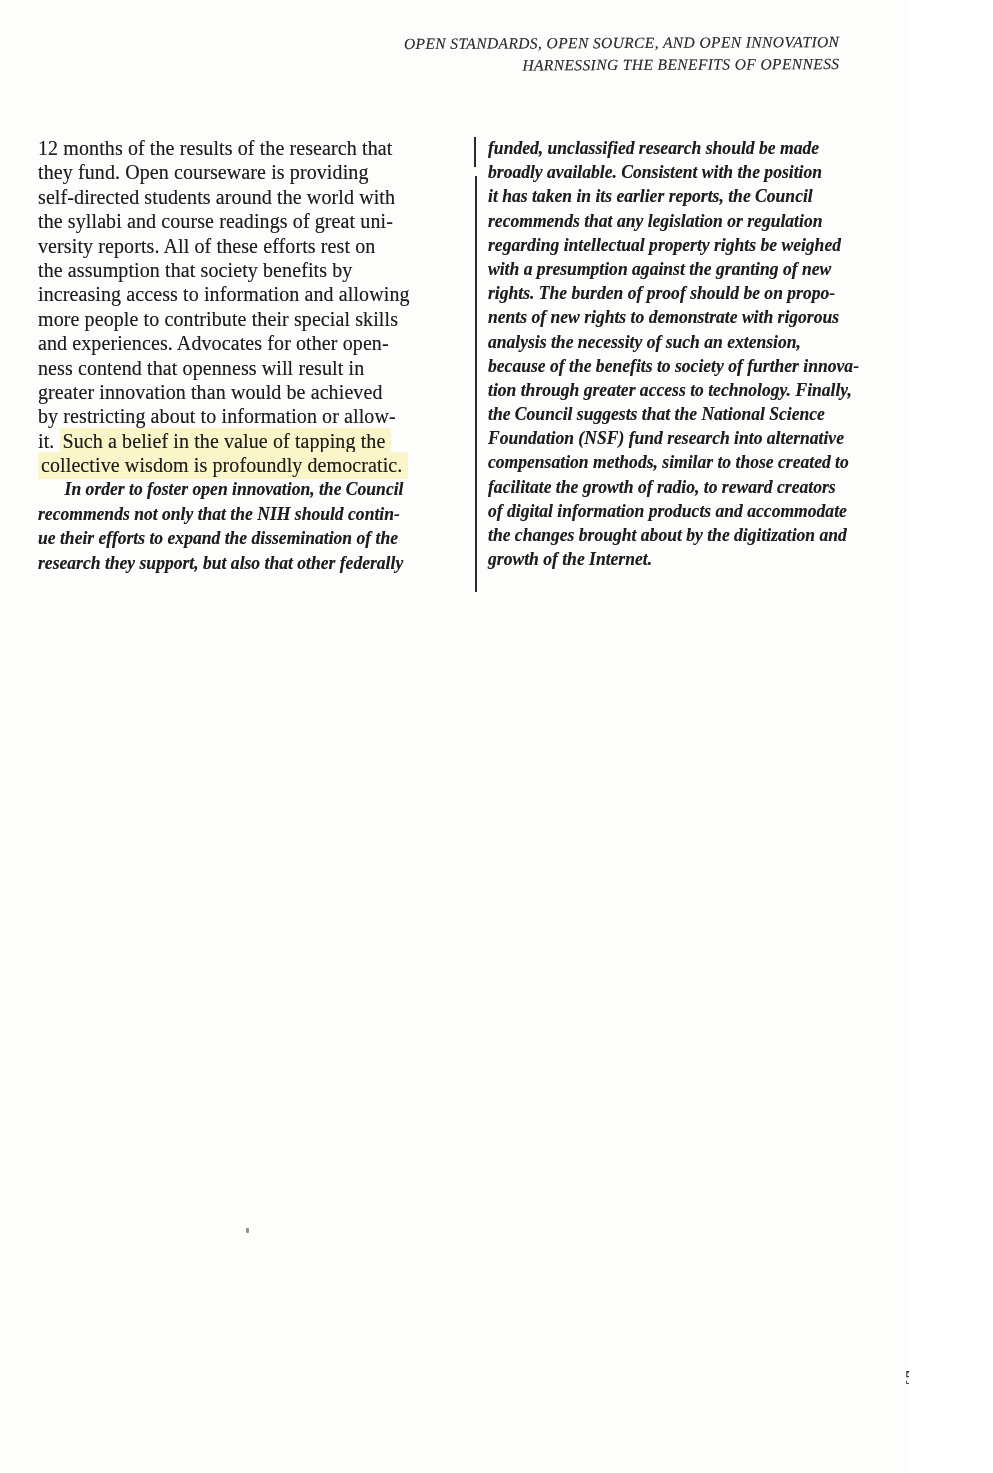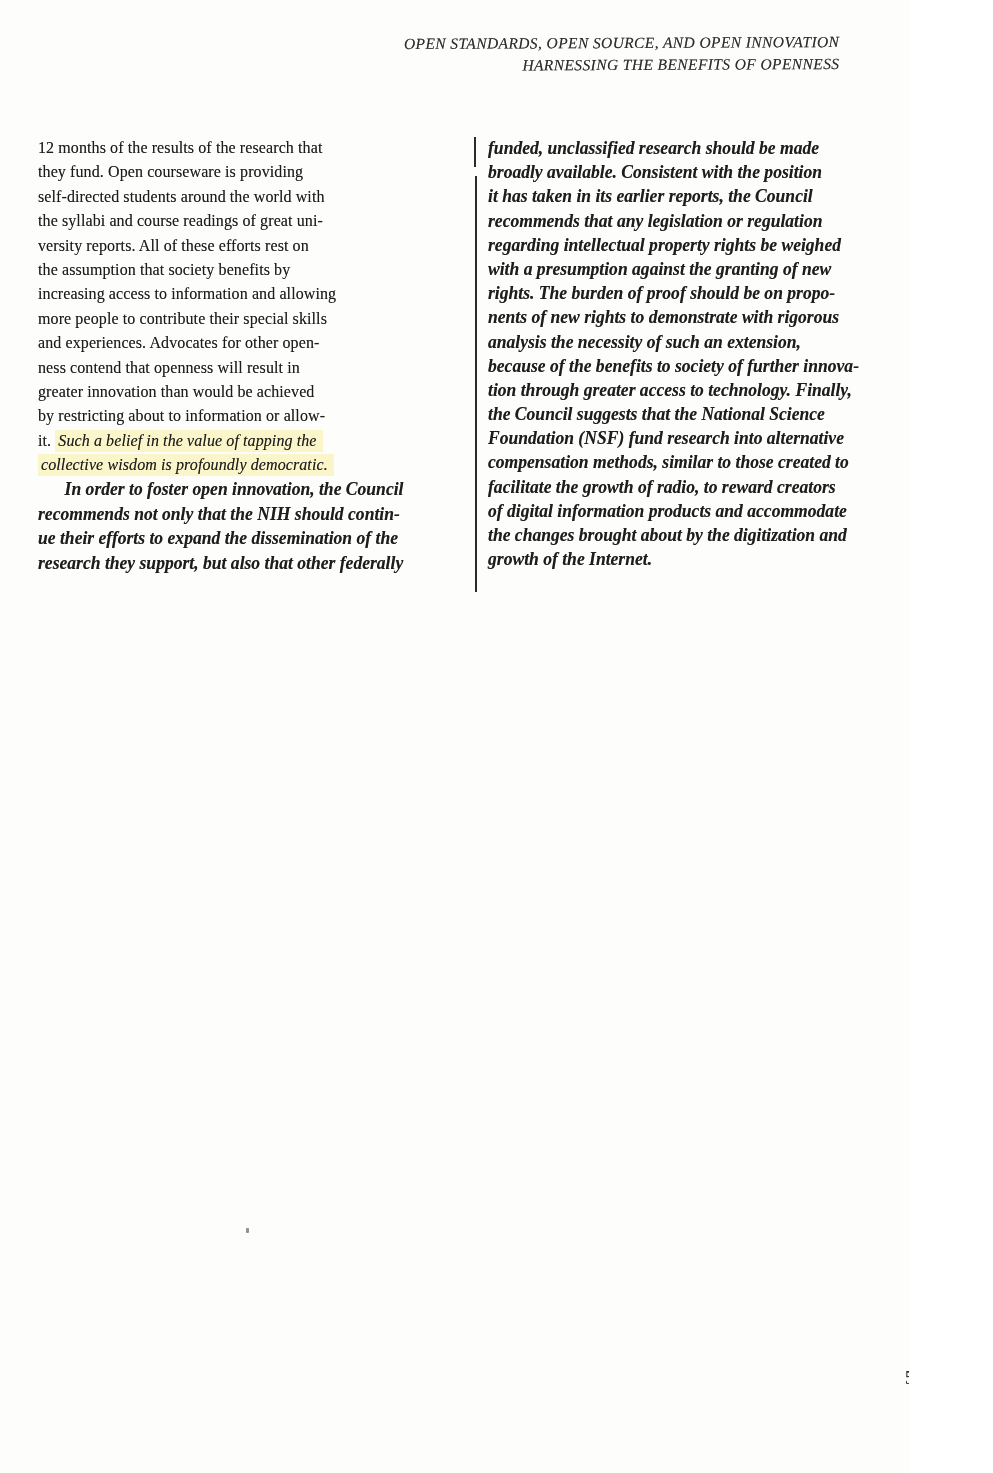--- a/index.html
+++ b/index.html
@@ -32,33 +32,32 @@
   .col { position: absolute; top: 136px; }
   .col-left  { left: 38px;  width: 426px; }
   .col-right { left: 488px; width: 455px; }
   .line {
     display: block;
     white-space: nowrap;
     text-shadow: 0 0 0.55px rgba(30,30,30,0.5);
   }
   .col-left .line  { height: 24.4px; line-height: 24.4px; }
   .col-right .line { height: 24.2px; line-height: 24.2px; }
-  .para-roman { font-size: 16px; letter-spacing: 0.1px; }
+  .para-roman { font-size: 20px; letter-spacing: 0.1px; }
   .para-bold-italic {
     font-weight: bold;
     font-style: italic;
     font-size: 18.5px;
   }
   .para-bold-italic .line { transform: scaleX(0.95); transform-origin: 0 50%; }
   .col-left .para-bold-italic .line:first-child { text-indent: 28px; }
   .hl {
     background: var(--hl-color, #faf6c9);
     padding: 2px 6px 3px 3px;
     box-decoration-break: clone;
-    font-style: italic;
   }
   
   .divider-seg { position: absolute; background: #2b2b2b; }
   .divider-top { left: 474px; top: 137px; width: 1.5px; height: 30px; }
   .divider-main { left: 475px; top: 176px; width: 2px; height: 416px; }
   
   .page-number {
     position: absolute;
     left: 905px;
     top: 1368px;

